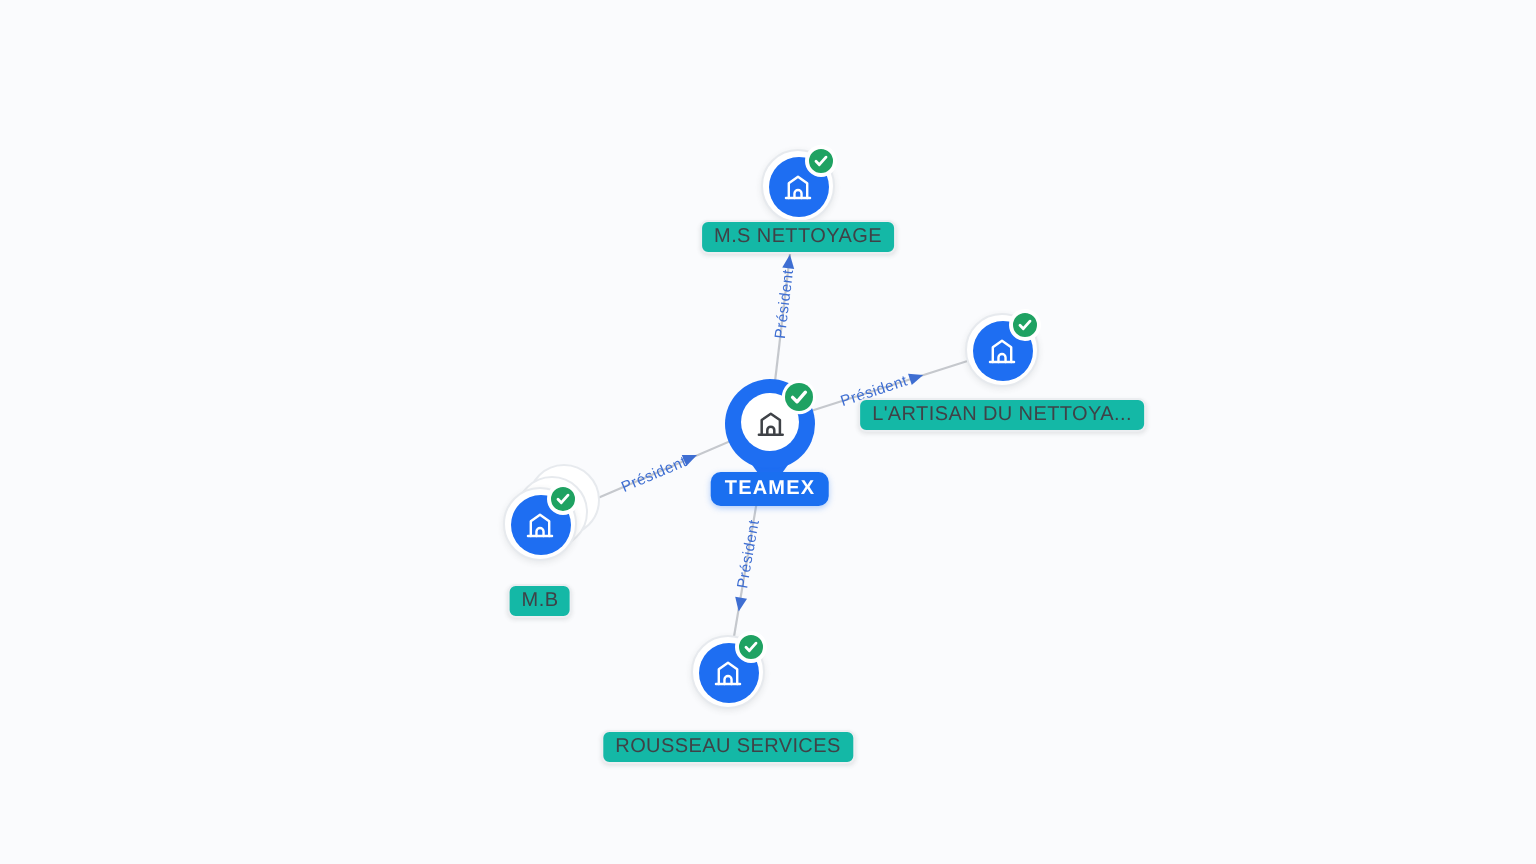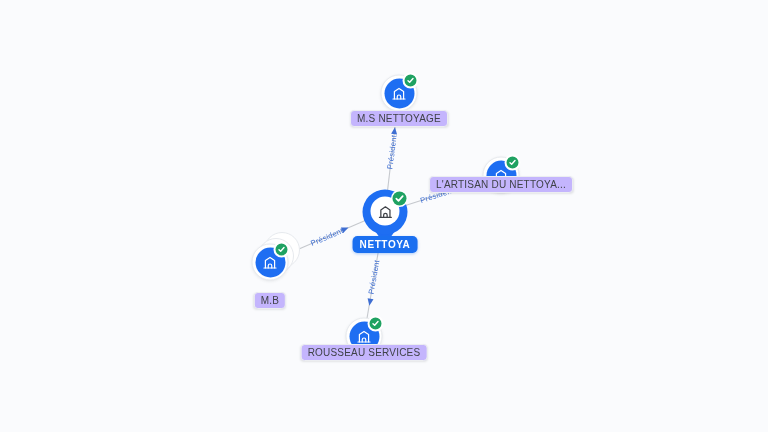--- a/index.html
+++ b/index.html
@@ -28,21 +28,21 @@
     width:30px; height:30px; border-radius:50%; background:#1e6ef2;
     display:flex; align-items:center; justify-content:center;
   }
   .badge {
     position:absolute; right:-2px; top:-3px; width:16px; height:16px;
     box-sizing:border-box; border:2px solid #fff; border-radius:50%;
     background:#1fa262; display:flex; align-items:center; justify-content:center;
   }
   .pill {
     position:absolute; left:0; transform:translateX(-50%);
-    white-space:nowrap; background:#c4b5fd; color:#3f4247;
+    white-space:nowrap; background:#14b8a6; color:#3f4247;
     border:1px solid #eceef1; border-radius:4px;
     box-shadow:0 1px 2px rgba(60,64,67,.12);
     padding:2px 6px; font-size:10px; letter-spacing:.2px;
   }
   .pill.accent {
     background:#1a6ff0; color:#fff; border:none; font-weight:700;
     border-radius:5px; padding:3px 7px; letter-spacing:.6px;
     box-shadow:0 1px 3px rgba(26,111,240,.35);
   }
   .pin-svg { position:absolute; left:-24px; top:-24px; }
@@ -100,21 +100,21 @@
               <path d="M9.5 20.5v-3.2a2.5 2.5 0 0 1 5 0v3.2"></path>
             </g>
           </svg>
       </div>
       <div class="badge">
         <svg width="10" height="10" viewBox="0 0 12 12">
             <path d="M3 6.2l2 2 4-4.5" stroke="#ffffff" stroke-width="1.7" fill="none" stroke-linecap="round" stroke-linejoin="round"></path>
           </svg>
       </div>
     </div>
-    <div class="pill" style="top:1px">L'ARTISAN DU NETTOYA...</div>
+    <div class="pill" style="top:24px">L'ARTISAN DU NETTOYA...</div>
   </div>
 
   <div class="node" style="left:270px;top:262px">
     <div class="circle back" style="transform:translate(-50%,-50%) translate(12px,-12px)"></div>
     <div class="circle back" style="transform:translate(-50%,-50%) translate(6px,-6px)"></div>
     <div class="circle">
       <div class="inner">
         <svg width="17" height="17" viewBox="0 0 24 24">
             <g fill="none" stroke="#ffffff" stroke-width="1.7" stroke-linecap="round" stroke-linejoin="round">
               <path d="M3.5 20.5h17"></path>
@@ -142,37 +142,37 @@
               <path d="M9.5 20.5v-3.2a2.5 2.5 0 0 1 5 0v3.2"></path>
             </g>
           </svg>
       </div>
       <div class="badge">
         <svg width="10" height="10" viewBox="0 0 12 12">
             <path d="M3 6.2l2 2 4-4.5" stroke="#ffffff" stroke-width="1.7" fill="none" stroke-linecap="round" stroke-linejoin="round"></path>
           </svg>
       </div>
     </div>
-    <div class="pill" style="top:8px">ROUSSEAU SERVICES</div>
+    <div class="pill" style="top:29px">ROUSSEAU SERVICES</div>
   </div>
 
   <div class="node" style="left:385px;top:212px">
     <svg class="pin-svg" width="48" height="60" viewBox="0 0 48 60">
       <path d="M11.5 39.5 L24 57 L36.5 39.5 Z" fill="#1e6ef2"></path>
       <circle cx="24" cy="24" r="22.5" fill="#1e6ef2"></circle>
       <circle cx="24" cy="23" r="14.5" fill="#ffffff"></circle>
       <g transform="translate(16,15) scale(0.70)">
         <g fill="none" stroke="#3f4247" stroke-width="1.8" stroke-linecap="round" stroke-linejoin="round">
           <path d="M3.5 20.5h17"></path>
             <path d="M5.5 20.5V10l6.5-4.5L18.5 10v10.5"></path>
             <path d="M9.5 20.5v-3.2a2.5 2.5 0 0 1 5 0v3.2"></path>
         </g>
       </g>
       <g>
         <circle cx="38.5" cy="10.5" r="8.6" fill="#ffffff"></circle>
         <circle cx="38.5" cy="10.5" r="7" fill="#1fa262"></circle>
         <path d="M35.3 10.7l2.2 2.2 4.2-4.8" stroke="#ffffff" stroke-width="1.7" fill="none" stroke-linecap="round" stroke-linejoin="round"></path>
       </g>
     </svg>
-    <div class="pill accent" style="top:24px">NETTOYA</div>
+    <div class="pill accent" style="top:24px">TEAMEX</div>
   </div>
 
 </div>
 
 </body></html>

